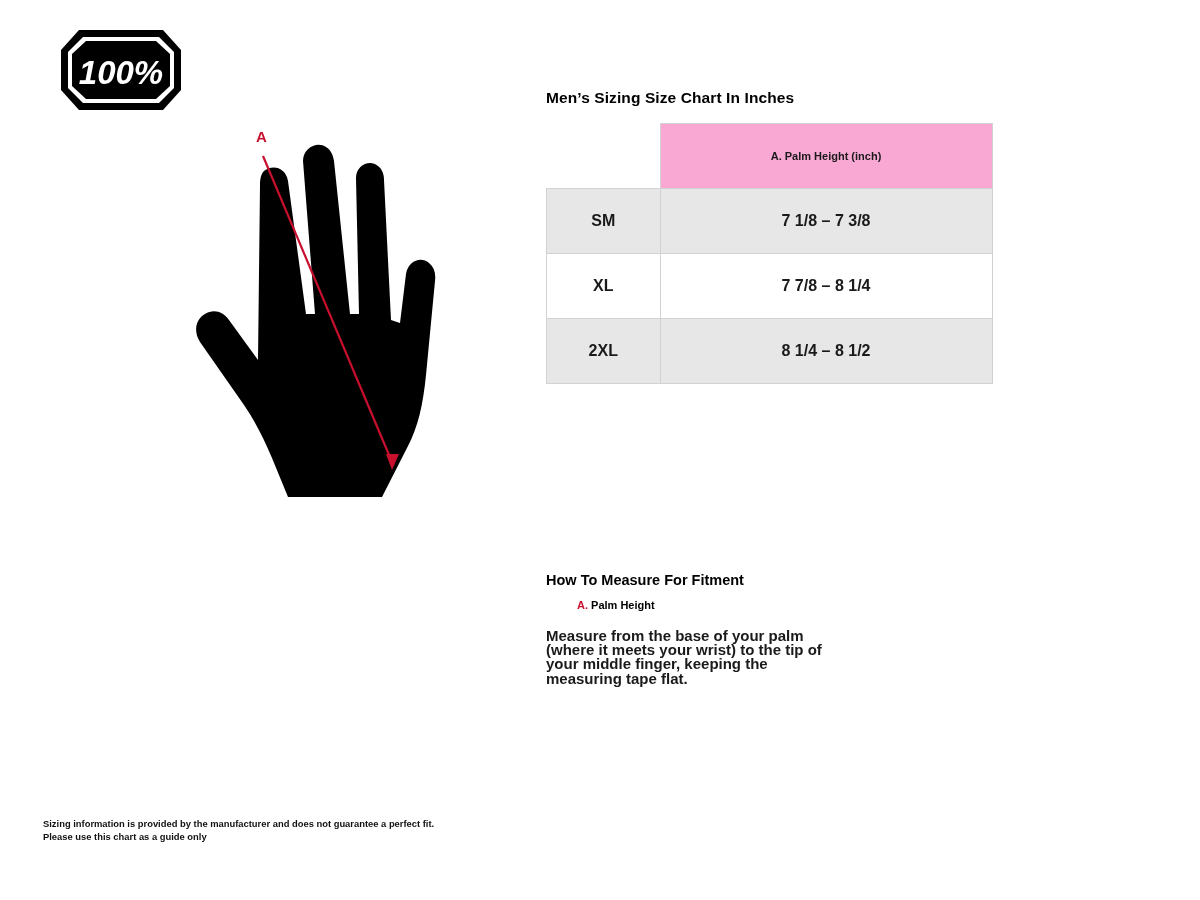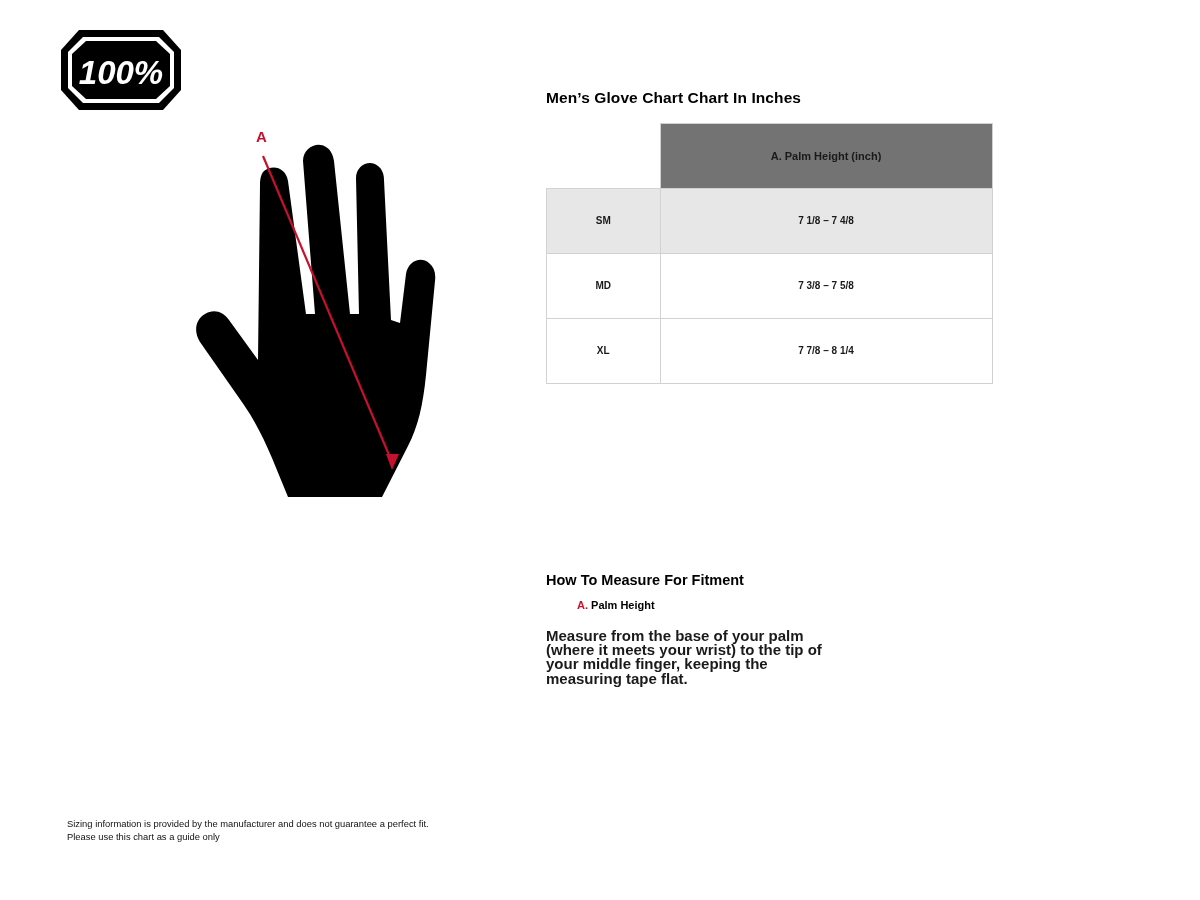--- a/index.html
+++ b/index.html
@@ -59,37 +59,37 @@
     position: absolute;
     left: 546px;
     top: 123px;
     border-collapse: collapse;
     width: 444px;
     table-layout: fixed;
   }
   table.size-table td,
   table.size-table th {
     border: 1px solid #d2d2d2;
-    font-size: 10px;
+    font-size: 16px;
     font-weight: bold;
     text-align: center;
     color: #1a1a1a;
     padding: 0;
     height: 64px;
     vertical-align: middle;
   }
   table.size-table .col-size { width: 113px; }
   table.size-table .col-val  { width: 331px; }
 
   table.size-table thead th.blank-cell {
     border: none;
     background: transparent;
   }
   table.size-table thead th.head-cell {
-    background: #737373;
+    background: #f9a8d4;
     font-size: 11px;
     font-weight: bold;
     height: 47px;
   }
   tr.shaded td { background: #e7e7e7; }
   tr.plain td  { background: #ffffff; }
 
   
   .howto-title {
     position: absolute;
@@ -113,26 +113,26 @@
     width: 300px;
     font-size: 15px;
     line-height: 14.2px;
     color: #1a1a1a;
     font-weight: bold;
   }
 
   
   .footer {
     position: absolute;
-    left: 67px;
+    left: 43px;
     top: 818px;
     font-size: 9.4px;
     line-height: 12.6px;
     color: #111111;
-    font-weight: normal;
+    font-weight: bold;
   }
   .footer div { white-space: nowrap; }
 </style>
 </head>
 <body>
 
 <div class="logo-wrap">
   <svg class="logo-svg" width="124" height="84" viewBox="0 0 124 84" xmlns="http://www.w3.org/2000/svg">
     <path d="M20 2 L104 2 L122 22 L122 62 L104 82 L20 82 L2 62 L2 22 Z" fill="#000000"></path>
     <path d="M24 9 L100 9 L115 24 L115 60 L100 75 L24 75 L9 60 L9 24 Z" fill="#ffffff"></path>
@@ -172,41 +172,41 @@
       C33 203 36 191 45 186
       C53 181 63 183 69 192
       L98 232
       L100 57
       C100 51 101 46 104 43 Z"></path>
     <line x1="103" y1="28" x2="232" y2="334" stroke="#c8102e" stroke-width="2.2"></line>
     <polygon points="232,342 226,326 239,326" fill="#c8102e"></polygon>
   </svg>
 </div>
 
-<div class="chart-title">Men’s Glove Chart Chart In Inches</div>
+<div class="chart-title">Men’s Sizing Size Chart In Inches</div>
 
 <table class="size-table">
   <thead>
     <tr>
       <th class="blank-cell col-size"></th>
       <th class="head-cell col-val">A. Palm Height (inch)</th>
     </tr>
   </thead>
   <tbody>
     <tr class="shaded">
       <td class="col-size">SM</td>
-      <td class="col-val">7 1/8 – 7 4/8</td>
-    </tr>
-    <tr class="plain">
-      <td class="col-size">MD</td>
-      <td class="col-val">7 3/8 – 7 5/8</td>
+      <td class="col-val">7 1/8 – 7 3/8</td>
     </tr>
     <tr class="plain">
       <td class="col-size">XL</td>
       <td class="col-val">7 7/8 – 8 1/4</td>
+    </tr>
+    <tr class="shaded">
+      <td class="col-size">2XL</td>
+      <td class="col-val">8 1/4 – 8 1/2</td>
     </tr>
   </tbody>
 </table>
 
 <div class="howto-title">How To Measure For Fitment</div>
 <div class="howto-sub">
   <span class="marker">A.</span>
   <span>Palm Height</span>
 </div>
 <div class="howto-body">Measure from the base of your palm (where it meets your wrist) to the tip of your middle finger, keeping the measuring tape flat.</div>

